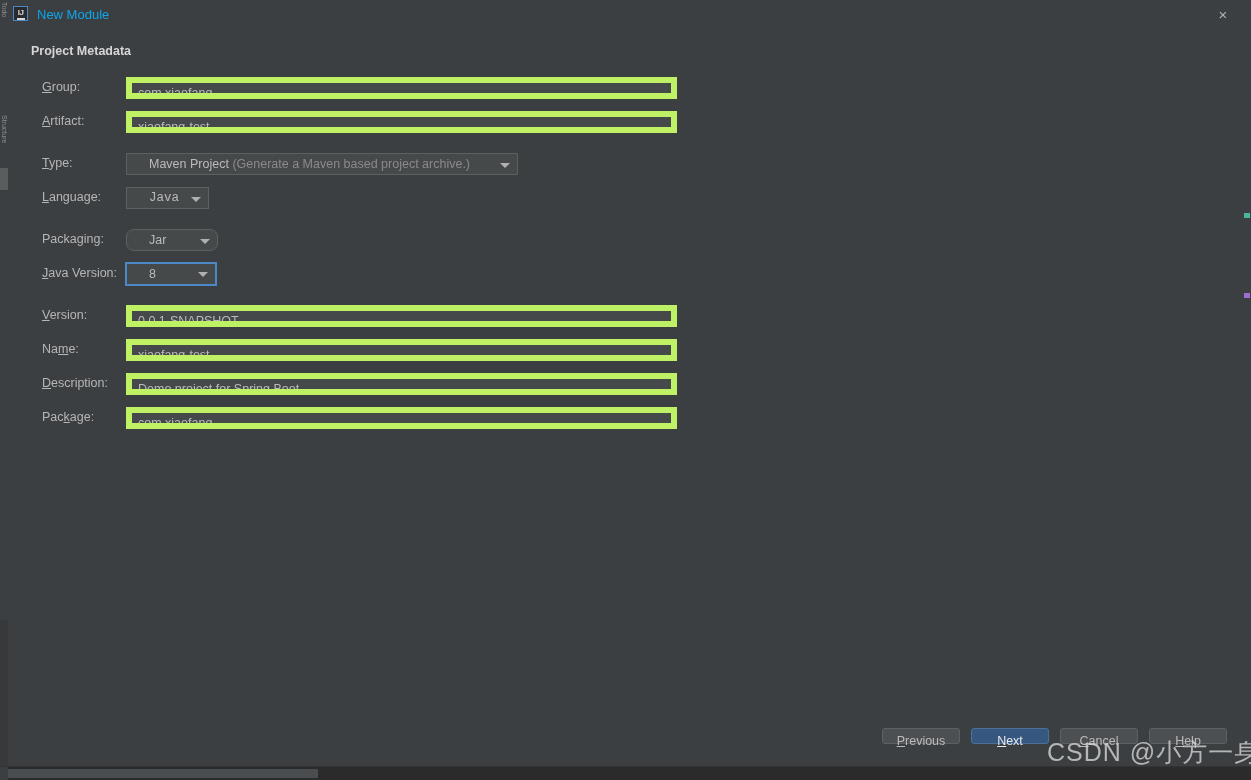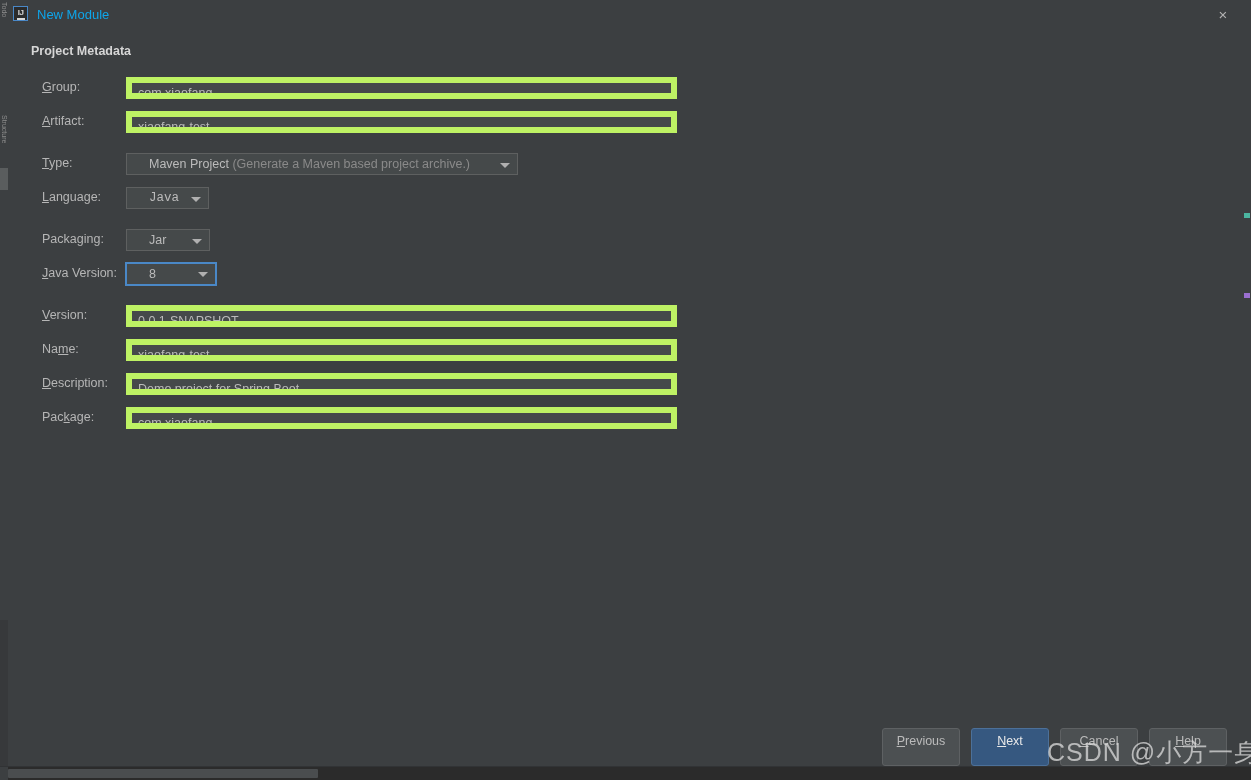--- a/index.html
+++ b/index.html
@@ -223,21 +223,21 @@
 
   
   #button-bar {
     position: absolute;
     left: 0; top: 728px;
     width: 1235px; height: 40px;
   }
   .dlg-button {
     position: absolute;
     top: 0;
-    height: 38px;
+    height: 16px;
     min-width: 78px;
     background: #4c5052;
     border: 1px solid #5e6163;
     border-radius: 3px;
     box-sizing: border-box;
     color: #bbbbbb;
     font-size: 12.5px;
     line-height: 24px;
     text-align: center;
     cursor: default;
@@ -314,21 +314,21 @@
     <div class="form-row" style="top:157px;">
       <div class="form-label"><u>L</u><span>anguage:</span></div>
       <div class="combo" style="width:83px;font-family:Liberation Mono, monospace;">
         <span>Java</span>
         <span class="combo-arrow"></span>
       </div>
     </div>
 
     <div class="form-row" style="top:199px;">
       <div class="form-label"><span>Packa</span><u>g</u><span>ing:</span></div>
-      <div class="combo" style="width:84px;">
+      <div class="combo" style="width:92px;border-radius:8px;">
         <span>Jar</span>
         <span class="combo-arrow"></span>
       </div>
     </div>
 
     <div class="form-row" style="top:233px;">
       <div class="form-label"><u>J</u><span>ava Version:</span></div>
       <div class="combo focused" style="width:92px;">
         <span>8</span>
         <span class="combo-arrow" style="top:8px;"></span>

